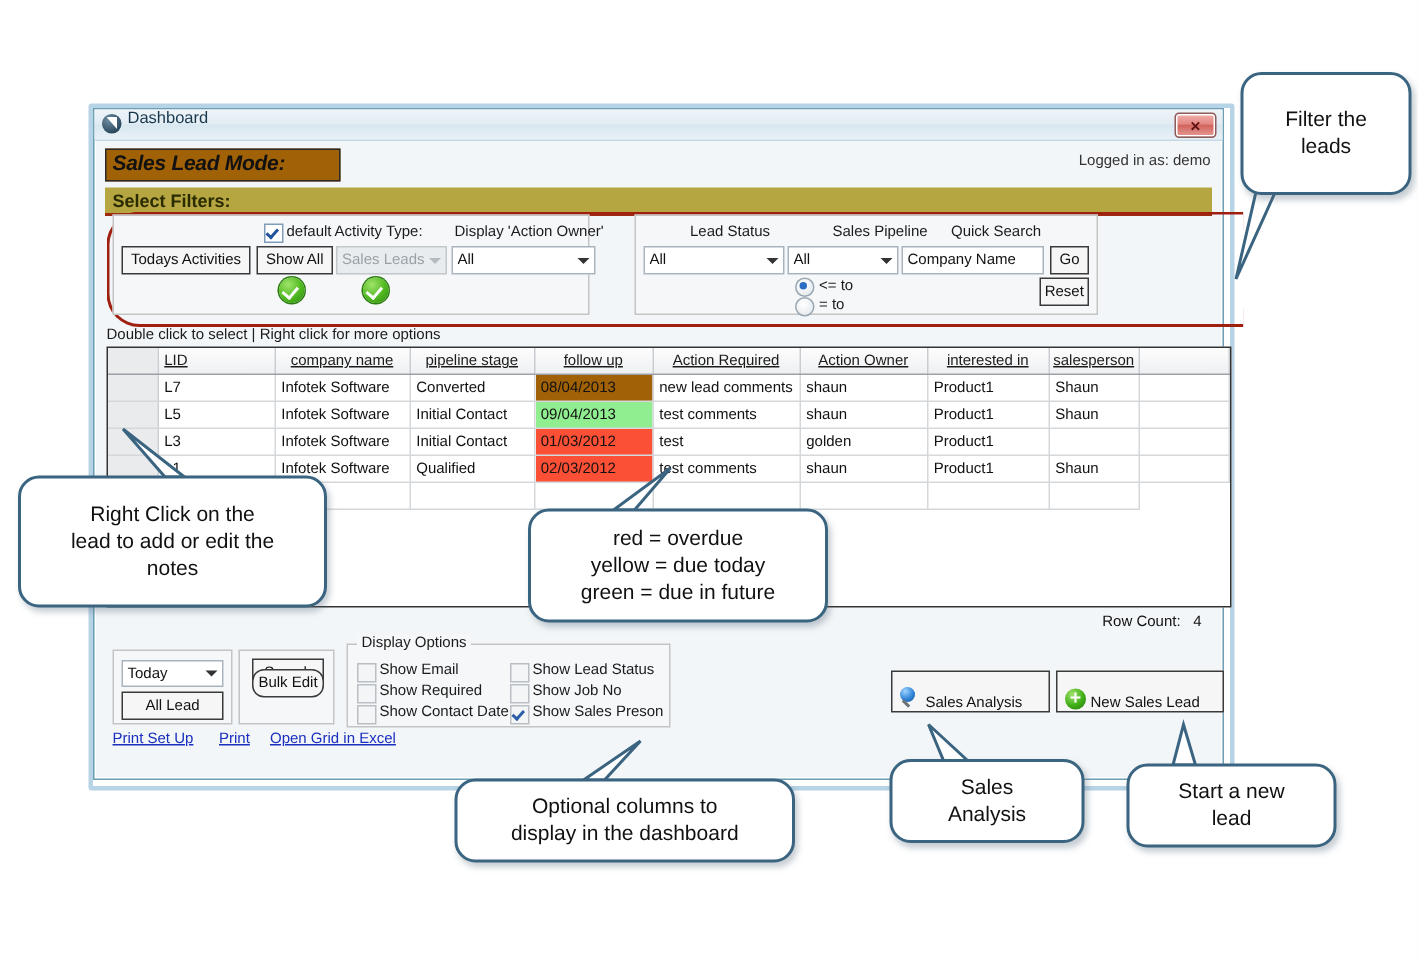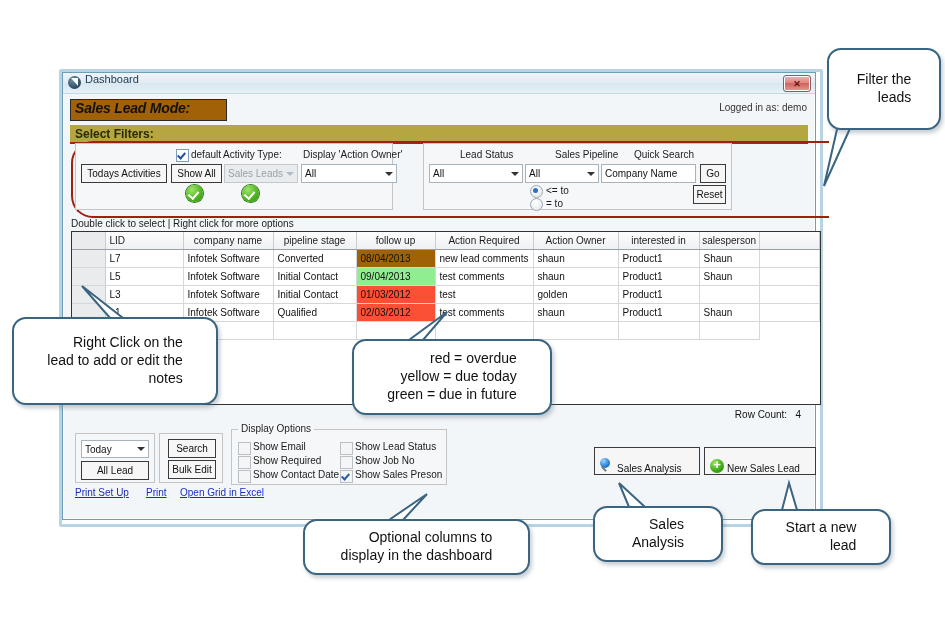--- a/index.html
+++ b/index.html
@@ -133,21 +133,21 @@
   
   #gridhint{position:absolute;left:8px;top:145px;font-size:10px;color:#1b1b1b;}
   #grid{
     position:absolute;left:8px;top:158px;width:748px;height:172px;
     border:1px solid #333;background:#fff;overflow:hidden;
   }
   table{border-collapse:collapse;width:100%;font-size:10px;color:#111;table-layout:fixed;}
   th{
     background:linear-gradient(to bottom,#fdfdfd,#eef0f2);
     border-right:1px solid #c9cdd1;border-bottom:1px solid #9aa0a5;
-    font-weight:normal;text-align:center;height:17px;padding:0;color:#1b1b1b;
+    font-weight:normal;text-align:center;height:17px;padding:0;color:#1b1b1b;text-decoration:underline;
   }
   td{
     border-right:1px solid #d5d8db;border-bottom:1px solid #d5d8db;
     height:17px;padding:0 0 0 4px;overflow:hidden;white-space:nowrap;
   }
   th.sel,td.sel{width:33px;background:#e9ebed;border-right:1px solid #c9cdd1;}
   tr.empty td{height:17px;}
   td.date{text-align:left;padding-left:4px;}
   #rowcount{position:absolute;right:14px;top:336px;font-size:10px;color:#111;}
   
@@ -194,21 +194,21 @@
   }
   .plus:after{
     content:"+";position:absolute;left:0;top:-1px;width:16px;height:16px;
     color:#fff;font-size:13px;font-weight:bold;line-height:16px;text-align:center;
   }
   
   .callout{
     position:absolute;background:#ffffff;
     border:2px solid #3a6480;border-radius:14px;
     box-shadow:2px 3px 4px rgba(90,110,125,.35);
-    font-size:14px;color:#111;text-align:right;
+    font-size:14px;color:#111;text-align:center;
     display:flex;align-items:center;justify-content:center;
     line-height:1.28;
   }
   .callout .ctext{padding:0 8px;}
   svg.tail{position:absolute;overflow:visible;pointer-events:none;}
 </style>
 </head>
 <body>
 
 <div id="winframe"></div>
@@ -383,21 +383,21 @@
   <div class="bpanel" id="bp1">
     <div class="fsel" style="left:5px;top:6px;width:66px;height:16px;">
       <span class="txt">Today</span>
       <span class="arr"></span>
     </div>
     <div class="bbtn" style="left:5px;top:27px;width:66px;height:17px;">All Lead</div>
   </div>
 
   <div class="bpanel" id="bp2">
     <div class="bbtn" style="left:8px;top:5px;width:46px;height:17px;">Search</div>
-    <div class="bbtn" style="left:8px;top:26px;width:46px;height:17px;">Bulk Edit</div>
+    <div class="bbtn" style="left:8px;top:12px;width:46px;height:17px;border-radius:8px;">Bulk Edit</div>
   </div>
 
   <div class="bpanel" id="bp3">
     <div class="legend">Display Options</div>
     <div id="optwrap">
         <div class="chk grey" style="left: 6px; top: 12px;"></div>
         <div class="colabel" style="left: 21px; top: 11px;">Show Email</div>
         <div class="chk grey" style="left: 6px; top: 26px;"></div>
         <div class="colabel" style="left: 21px; top: 25px;">Show Required</div>
         <div class="chk grey" style="left: 6px; top: 40px;"></div>

